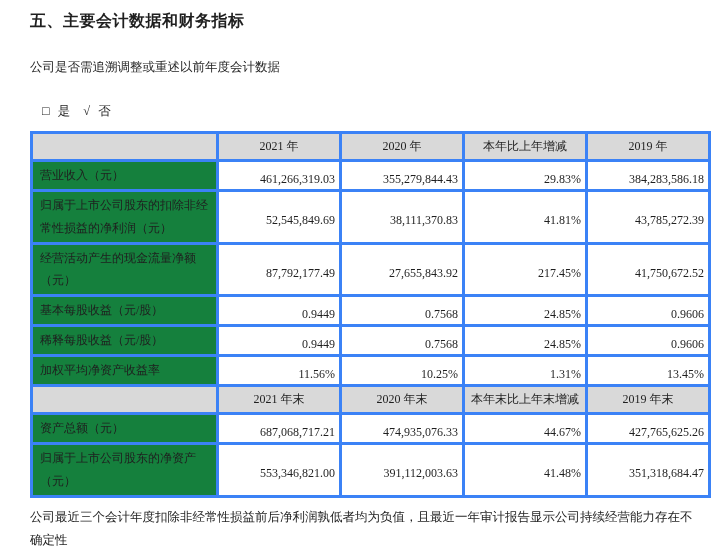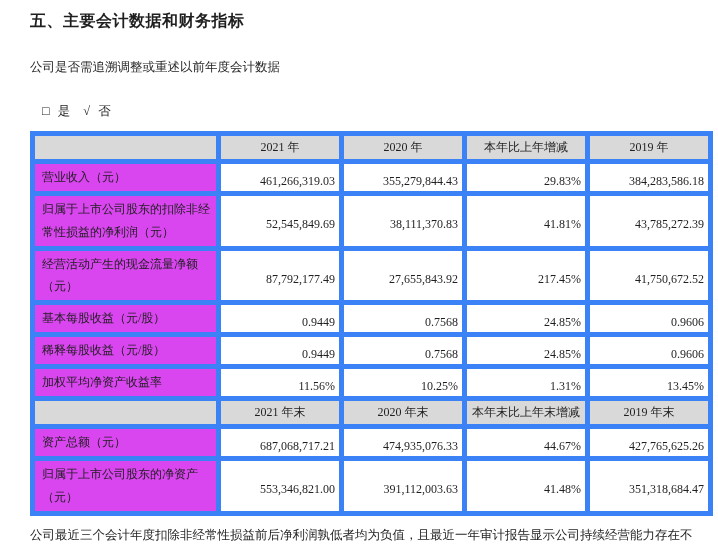--- a/index.html
+++ b/index.html
@@ -34,32 +34,32 @@
   }
   p.options .mark { margin-right: 5px; }
   p.options .optlabel { margin-right: 10px; }
   table.fin {
     border-collapse: collapse;
     table-layout: fixed;
     width: 678px;
     font-size: 12px;
   }
   table.fin td {
-    border: 5px solid #3b82f6;
+    border: 3px solid #3b82f6;
     vertical-align: middle;
     box-sizing: border-box;
     overflow: hidden;
   }
   col.c0 { width: 186px; }
   col.c1 { width: 123px; }
   col.c2 { width: 123px; }
   col.c3 { width: 123px; }
   col.c4 { width: 123px; }
   td.lbl {
-    background: #d946ef;
+    background: #15803d;
     text-align: left;
     padding: 2px 6px 2px 7px;
     line-height: 1.9;
   }
   td.hdr {
     background: #d9d9d9;
     text-align: center;
     font-weight: normal;
     padding: 2px 2px;
   }

